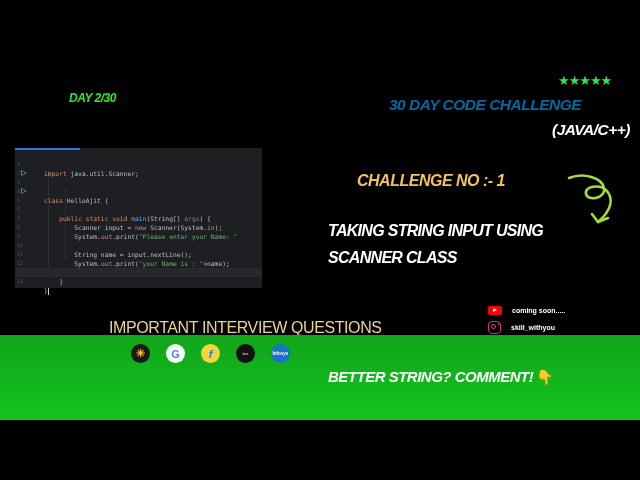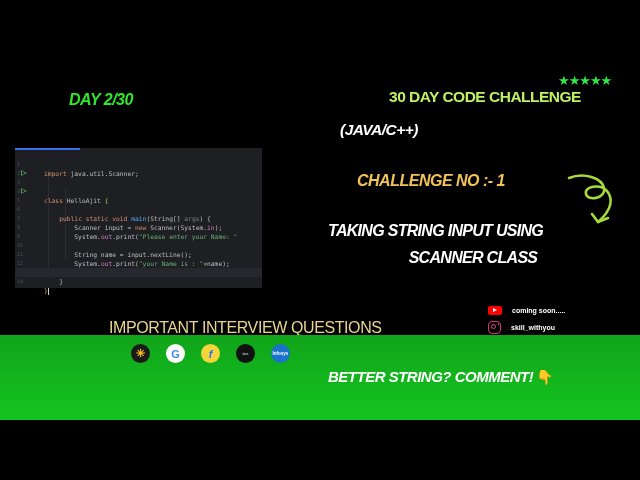--- a/index.html
+++ b/index.html
@@ -7,21 +7,21 @@
       width: 640px; height: 480px; overflow: hidden;
       background: #000000;
       font-family: "Liberation Sans", sans-serif;
     }
     .canvas { position: relative; width: 640px; height: 480px; background: #000; }
 
     .day-label {
       position: absolute; left: 69px; top: 91px;
       font-family: "Liberation Sans", sans-serif;
       font-weight: 700; font-style: italic;
-      font-size: 16px; letter-spacing: -0.5px;
+      font-size: 12px; letter-spacing: -0.5px;
       color: #2ee82a;
     }
 
     
     .code-panel {
       position: absolute; left: 15px; top: 148px;
       width: 247px; height: 140px;
       background: #1e1f22;
       border-top: 2px solid transparent;
     }
@@ -60,28 +60,28 @@
     .fld { color: #c77dbb; }
     .param { color: #808080; }
     .brace { color: #d5b778; }
     .indent-guide {
       position: absolute; top: 20px; width: 1px; background: #2b2d30;
     }
     .caret { display: inline-block; width: 1px; height: 7px; background: #ced0d6; vertical-align: middle; }
 
     
     .title-1 {
-      position: absolute; left: 340px; top: 88px; width: 290px;
+      position: absolute; left: 340px; top: 96px; width: 290px;
       text-align: center;
-      font-weight: 700; font-size: 15.5px;
-      color: #bef264; letter-spacing: -0.5px;
+      font-weight: 700; font-style: italic; font-size: 15.5px;
+      color: #0369a1; letter-spacing: -0.5px;
     }
     .title-2 {
       position: absolute; left: 340px; top: 121px; width: 290px;
-      text-align: left;
+      text-align: right;
       font-weight: 700; font-style: italic; font-size: 15.5px;
       color: #ffffff; letter-spacing: -0.5px;
     }
     .stars {
       position: absolute; left: 558px; top: 73px;
       font-size: 13px; letter-spacing: -1px; color: #2ee84a;
     }
     .challenge-no {
       position: absolute; left: 357px; top: 172px;
       font-weight: 700; font-style: italic; font-size: 16px;
@@ -91,21 +91,21 @@
       position: absolute; left: 566px; top: 172px; width: 60px; height: 55px;
     }
     .topic-1 {
       position: absolute; left: 328px; top: 222px; width: 290px;
       text-align: left;
       font-weight: 700; font-style: italic; font-size: 16px;
       color: #ffffff; letter-spacing: -0.7px;
     }
     .topic-2 {
       position: absolute; left: 328px; top: 249px; width: 290px;
-      text-align: center;
+      text-align: left;
       font-weight: 700; font-style: italic; font-size: 16px;
       color: #ffffff; letter-spacing: -0.7px;
     }
 
     
     .social {
       position: absolute; left: 488px; display: flex; align-items: center; gap: 10px;
       font-size: 7px; font-weight: 700; color: #ffffff;
     }
     .yt-icon {

